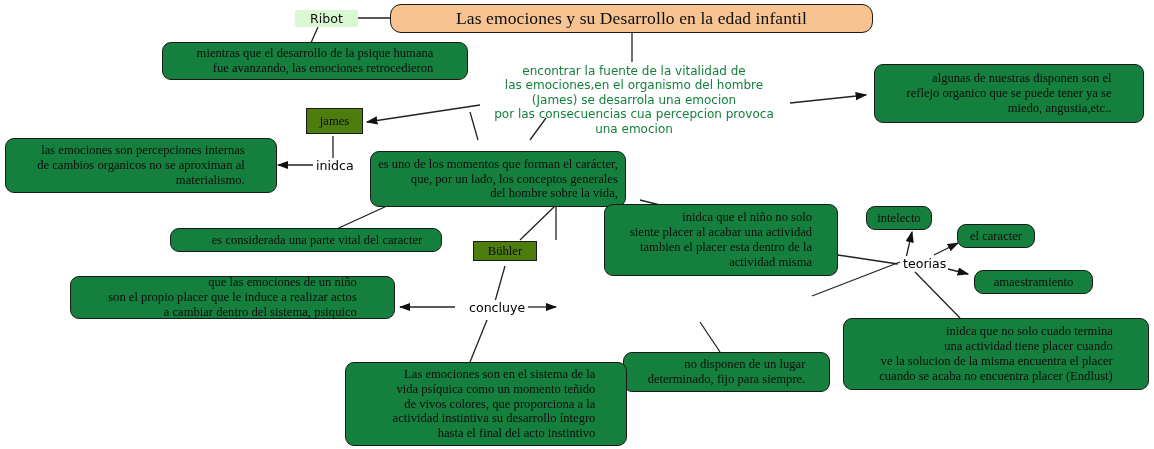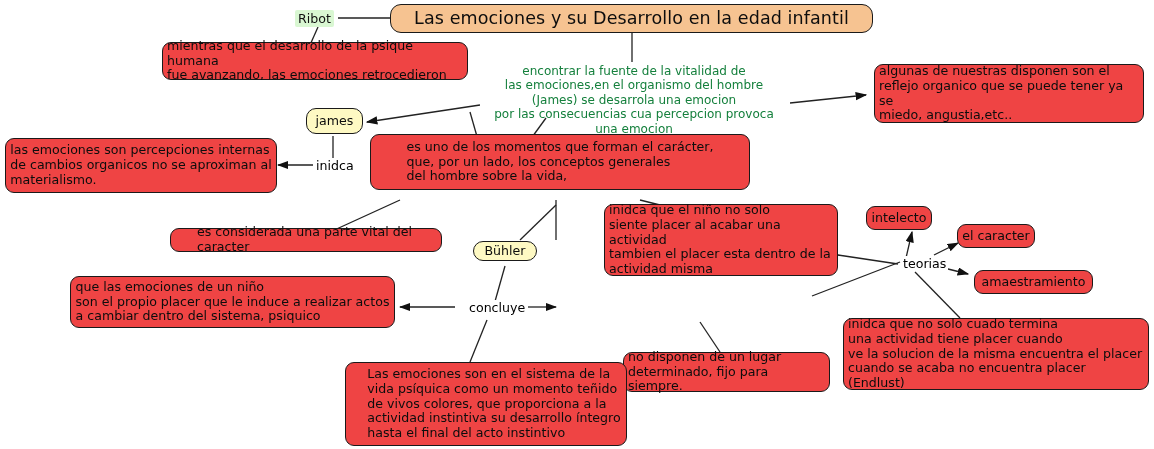--- a/index.html
+++ b/index.html
@@ -23,37 +23,38 @@
     top: 0;
     width: 1154px;
     height: 449px;
     pointer-events: none;
   }
   .node {
     position: absolute;
     box-sizing: border-box;
     border: 1.3px solid #1a1a1a;
     border-radius: 9px;
-    text-align: left;
+    text-align: right;
     line-height: 1.18;
     font-size: 12.6px;
     color: #0d0d0d;
     display: flex;
     align-items: center;
     justify-content: center;
     padding: 2px 4px;
     white-space: pre-line;
     z-index: 3;
+    font-family: Liberation Serif, serif;
   }
   .pink {
-    background: #ef4444;
+    background: #15803d;
   }
   .green {
-    background: #fef9c3;
-    border-radius: 10px;
+    background: #4d7c0f;
+    border-radius: 0;
   }
   .title {
     background: #f6c391;
     border-radius: 11px;
     font-size: 17.5px;
     letter-spacing: 0.1px;
   }
   .plain {
     position: absolute;
     background: transparent;
@@ -73,21 +74,21 @@
     z-index: 5;
     padding: 0 2px;
     white-space: nowrap;
   }
   .greenlabel {
     position: absolute;
     background: #d9f7d2;
     font-size: 12.6px;
     color: #111;
     z-index: 5;
-    padding: 1px 3px;
+    padding: 1px 15px;
     white-space: nowrap;
     border-radius: 2px;
   }
 </style>
 </head>
 <body>
 
 <div id="canvas">
 
   <svg id="edges" viewBox="0 0 1154 449">
@@ -162,21 +163,21 @@
 miedo, angustia,etc..</div>
 
   <div class="node green" style="left:306px; top:108px; width:57px; height:26px;">james</div>
 
   <div class="linklabel" style="left:314px; top:158px;">inidca</div>
 
   <div class="node pink" style="left:5px; top:138px; width:272px; height:55px;">las emociones son percepciones internas
 de cambios organicos no se aproximan al
 materialismo.</div>
 
-  <div class="node pink" style="left:370px; top:134px; width:380px; height:56px;">es uno de los momentos que forman el carácter,
+  <div class="node pink" style="left:370px; top:151px; width:256px; height:56px;">es uno de los momentos que forman el carácter,
 que, por un lado, los conceptos generales
 del hombre sobre la vida,</div>
 
   <div class="node pink" style="left:170px; top:228px; width:272px; height:24px;padding-left:26px;">es considerada una parte vital del caracter</div>
 
   <div class="node green" style="left:473px; top:241px; width:64px; height:20px;">Bühler</div>
 
   <div class="node pink" style="left:604px; top:204px; width:234px; height:72px;">inidca que el niño no solo
 siente placer al acabar una actividad
 tambien el placer esta dentro de la
@@ -185,21 +186,21 @@
   <div class="linklabel" style="left:901px; top:256px;">teorias</div>
 
   <div class="node pink" style="left:866px; top:206px; width:66px; height:24px;">intelecto</div>
 
   <div class="node pink" style="left:957px; top:224px; width:78px; height:24px;">el caracter</div>
 
   <div class="node pink" style="left:974px; top:270px; width:119px; height:24px;">amaestramiento</div>
 
   <div class="linklabel" style="left:467px; top:300px;">concluye</div>
 
-  <div class="node pink" style="left:70px; top:276px; width:325px; height:52px;">que las emociones de un niño
+  <div class="node pink" style="left:70px; top:276px; width:325px; height:43px;">que las emociones de un niño
 son el propio placer que le induce a realizar actos
 a cambiar dentro del sistema, psiquico</div>
 
 
   <div class="node pink" style="left:623px; top:352px; width:207px; height:40px;">no disponen de un lugar
 determinado, fijo para siempre.</div>
 
   <div class="node pink" style="left:843px; top:318px; width:306px; height:72px;">inidca que no solo cuado termina
 una actividad tiene placer cuando
 ve la solucion de la misma encuentra el placer

